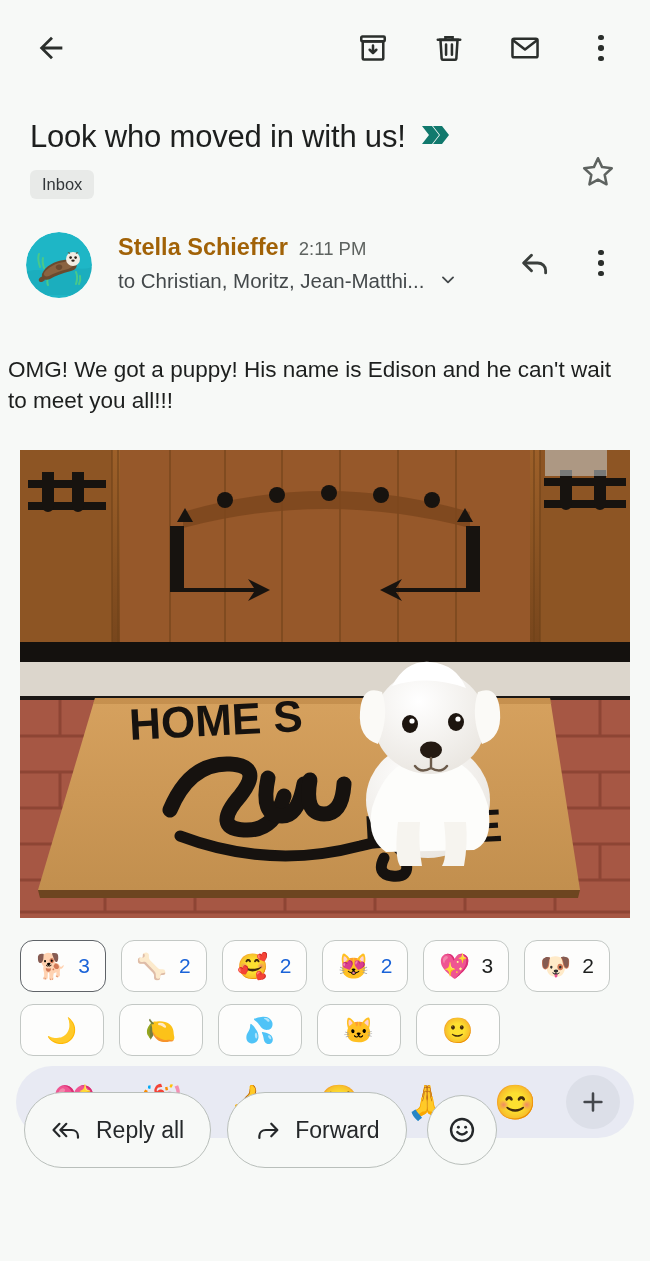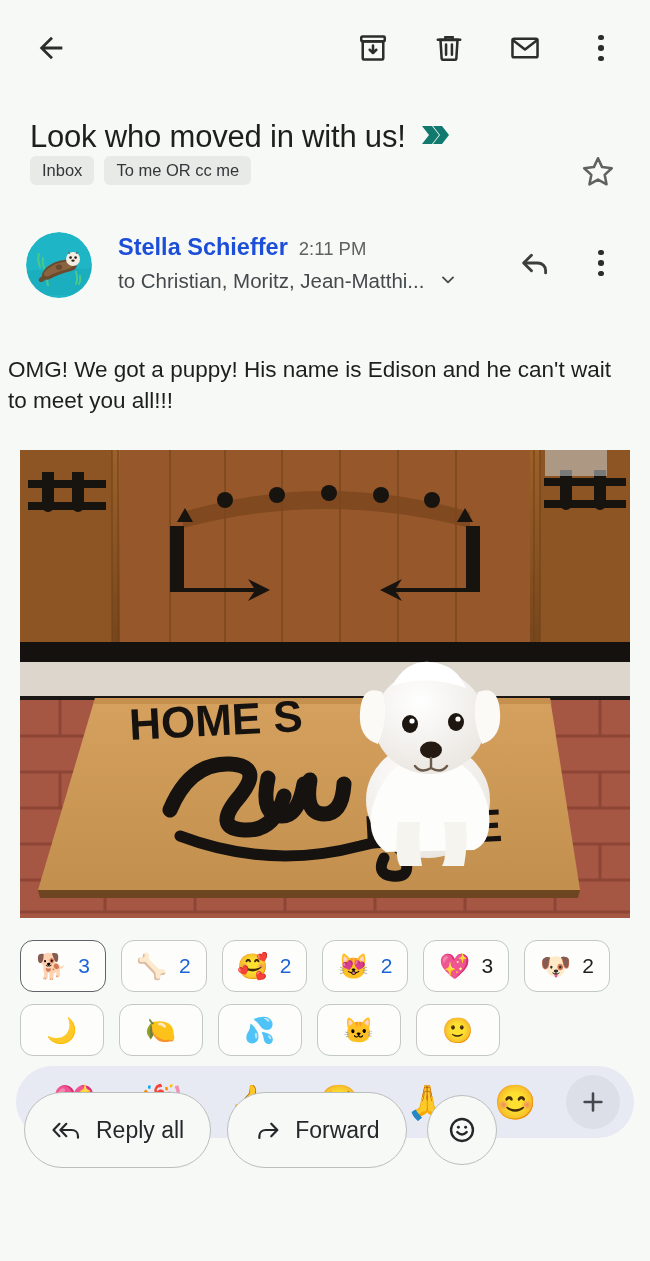--- a/index.html
+++ b/index.html
@@ -58,20 +58,21 @@
     line-height: 1.22;
     letter-spacing: -0.2px;
   }
   .importance {
     flex: 0 0 auto;
     display: inline-block;
   }
   .labels {
     display: flex;
     gap: 10px;
+    margin-top: 14px;
   }
   .label-chip {
     background: #e8eae8;
     border-radius: 6px;
     padding: 6px 12px 7px;
     font-size: 16.5px;
     color: #33373a;
     line-height: 1;
     white-space: nowrap;
   }
@@ -102,21 +103,21 @@
     padding-top: 6px;
   }
   .sender-name-line {
     display: flex;
     align-items: baseline;
     gap: 11px;
   }
   .sender-name {
     font-size: 23.5px;
     font-weight: bold;
-    color: #1d4ed8;
+    color: #a16207;
     text-align: right;
   }
   .sender-time {
     font-size: 18.5px;
     color: #5e6360;
   }
   .recipients-line {
     display: flex;
     align-items: flex-start;
     gap: 13px;
@@ -306,21 +307,20 @@
         <div class="subject-text">Look who moved in with us!</div>
         <span class="importance">
           <svg width="34" height="26" viewBox="0 0 34 26">
             <path d="M2 4h10l7 9-7 9H2l7-9z" fill="#11796d"></path>
             <path d="M13 4h9l7 9-7 9h-9l7-9z" fill="#11796d"></path>
           </svg>
         </span>
       </div>
       <div class="labels">
         <span class="label-chip">Inbox</span>
-        <span class="label-chip">To me OR cc me</span>
       </div>
     </div>
     <div class="star-btn">
       <svg width="38" height="38" viewBox="0 0 24 24">
         <path d="M12 3.3l2.6 5.6 6.1.7-4.5 4.2 1.2 6-5.4-3-5.4 3 1.2-6L3.3 9.6l6.1-.7z" fill="none" stroke="#5e6360" stroke-width="1.6" stroke-linejoin="round"></path>
       </svg>
     </div>
   </div>
 
   <div class="sender-row">

